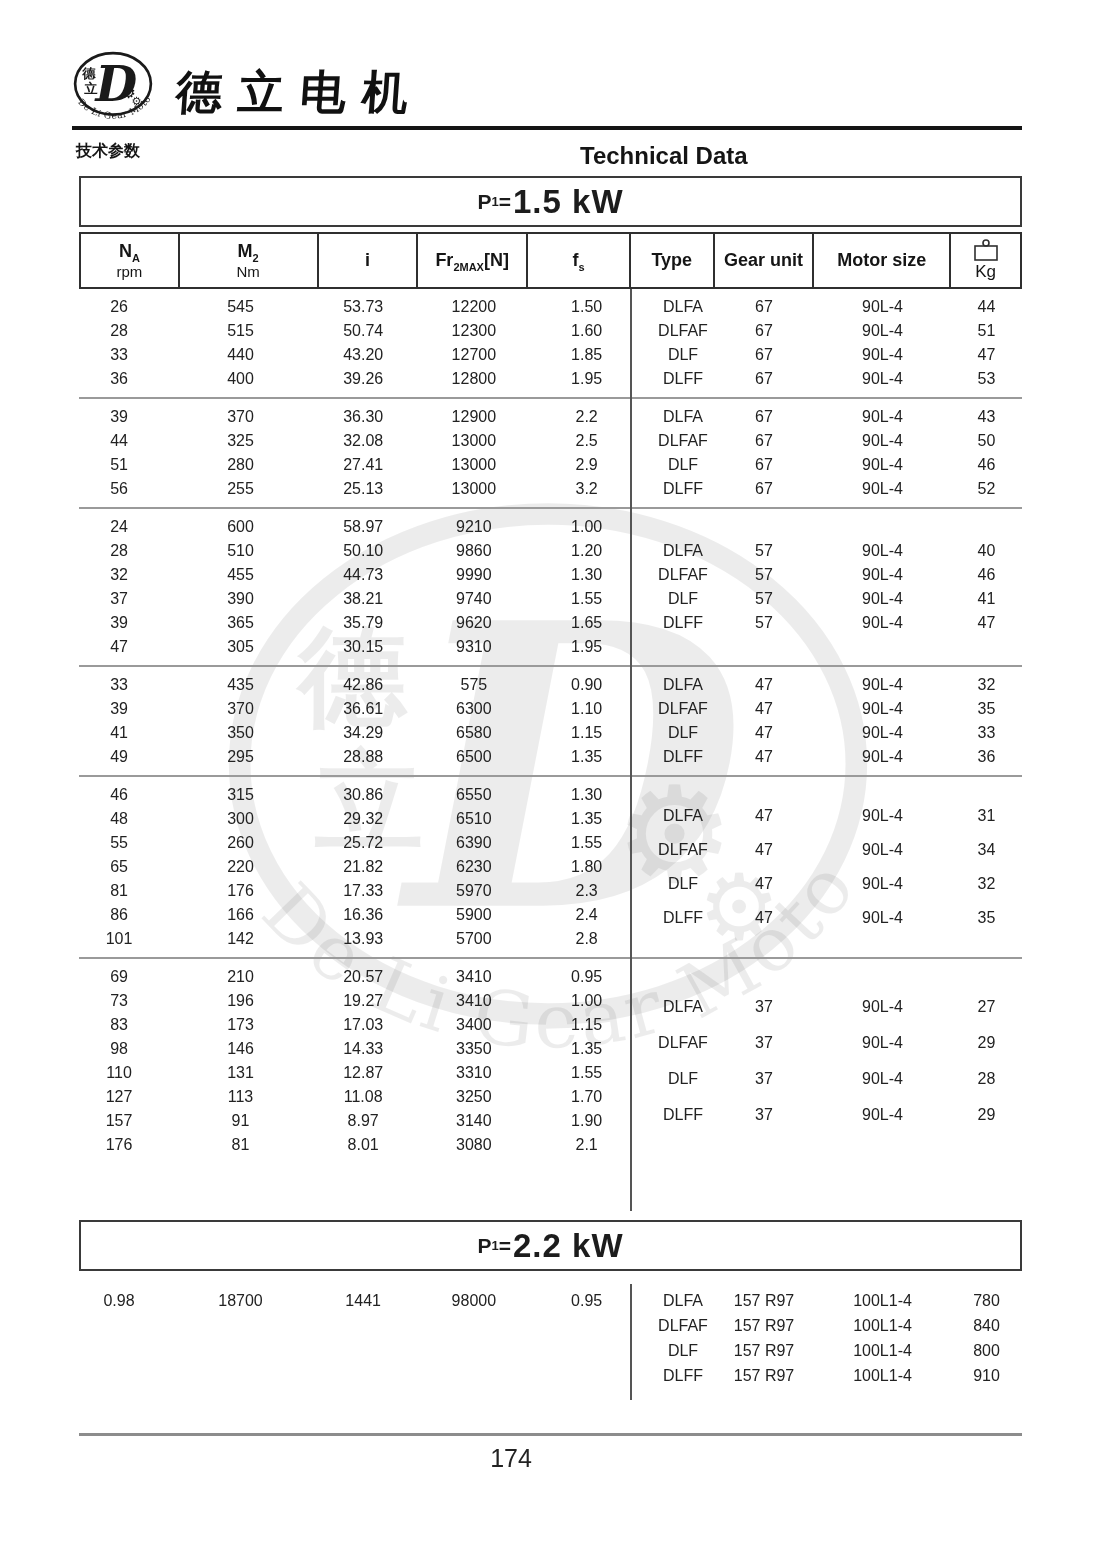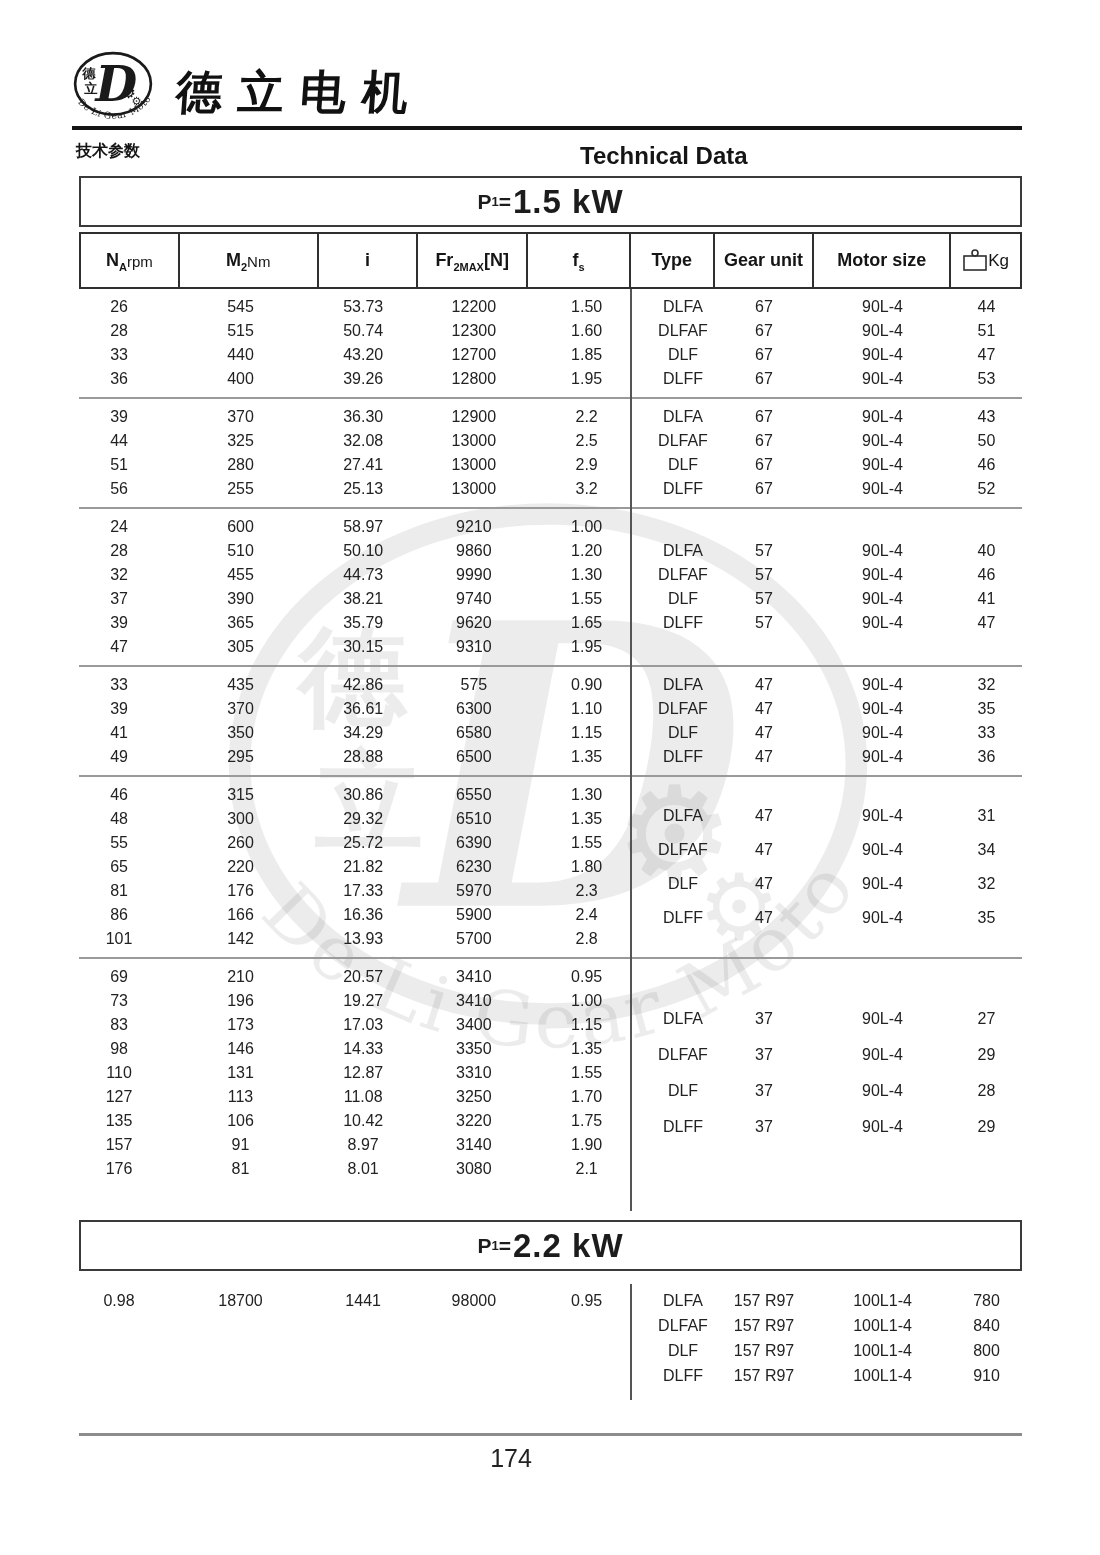--- a/index.html
+++ b/index.html
@@ -26,21 +26,21 @@
   .pbox sub{font-size:13px;font-weight:bold;line-height:0;}
   .pbox .val{font-size:33px;font-weight:bold;letter-spacing:1px;margin-left:2px;}
   #pbox1{top:176px;}
   #pbox2{top:1220px;}
   
   .hrow{
     position:absolute;left:79px;top:232px;width:943px;height:57px;
     display:flex;border:2px solid #2f2f2f;box-sizing:border-box;background:transparent;
   }
   .hcell{
-    display:flex;flex-direction:row;align-items:center;justify-content:center;
+    display:flex;flex-direction:column;align-items:center;justify-content:center;
     box-sizing:border-box;border-left:2px solid #2f2f2f;font-weight:bold;font-size:18px;color:#151515;
   }
   .hcell:first-child{border-left:none;}
   .hcell .unit{font-weight:normal;font-size:15px;margin-top:1px;}
   .hcell sub{font-size:11px;line-height:0;}
   .h0{width:97px}.h1{width:139px}.h2{width:100px}.h3{width:110px}.h4{width:103px}
   .h5{width:84px}.h6{width:100px}.h7{width:137px}.h8{width:71px;justify-content:center;}
   .kg-icon{display:block;margin-bottom:1px;}
   .kg-label{font-weight:normal;font-size:17px;}
   
@@ -519,27 +519,20 @@
               <div class="cell l4">1.55</div>
             </div>
             <div class="lrow">
               <div class="cell l0">127</div>
               <div class="cell l1">113</div>
               <div class="cell l2">11.08</div>
               <div class="cell l3">3250</div>
               <div class="cell l4">1.70</div>
             </div>
             <div class="lrow">
-              <div class="cell l0">135</div>
-              <div class="cell l1">106</div>
-              <div class="cell l2">10.42</div>
-              <div class="cell l3">3220</div>
-              <div class="cell l4">1.75</div>
-            </div>
-            <div class="lrow">
               <div class="cell l0">157</div>
               <div class="cell l1">91</div>
               <div class="cell l2">8.97</div>
               <div class="cell l3">3140</div>
               <div class="cell l4">1.90</div>
             </div>
             <div class="lrow">
               <div class="cell l0">176</div>
               <div class="cell l1">81</div>
               <div class="cell l2">8.01</div>

